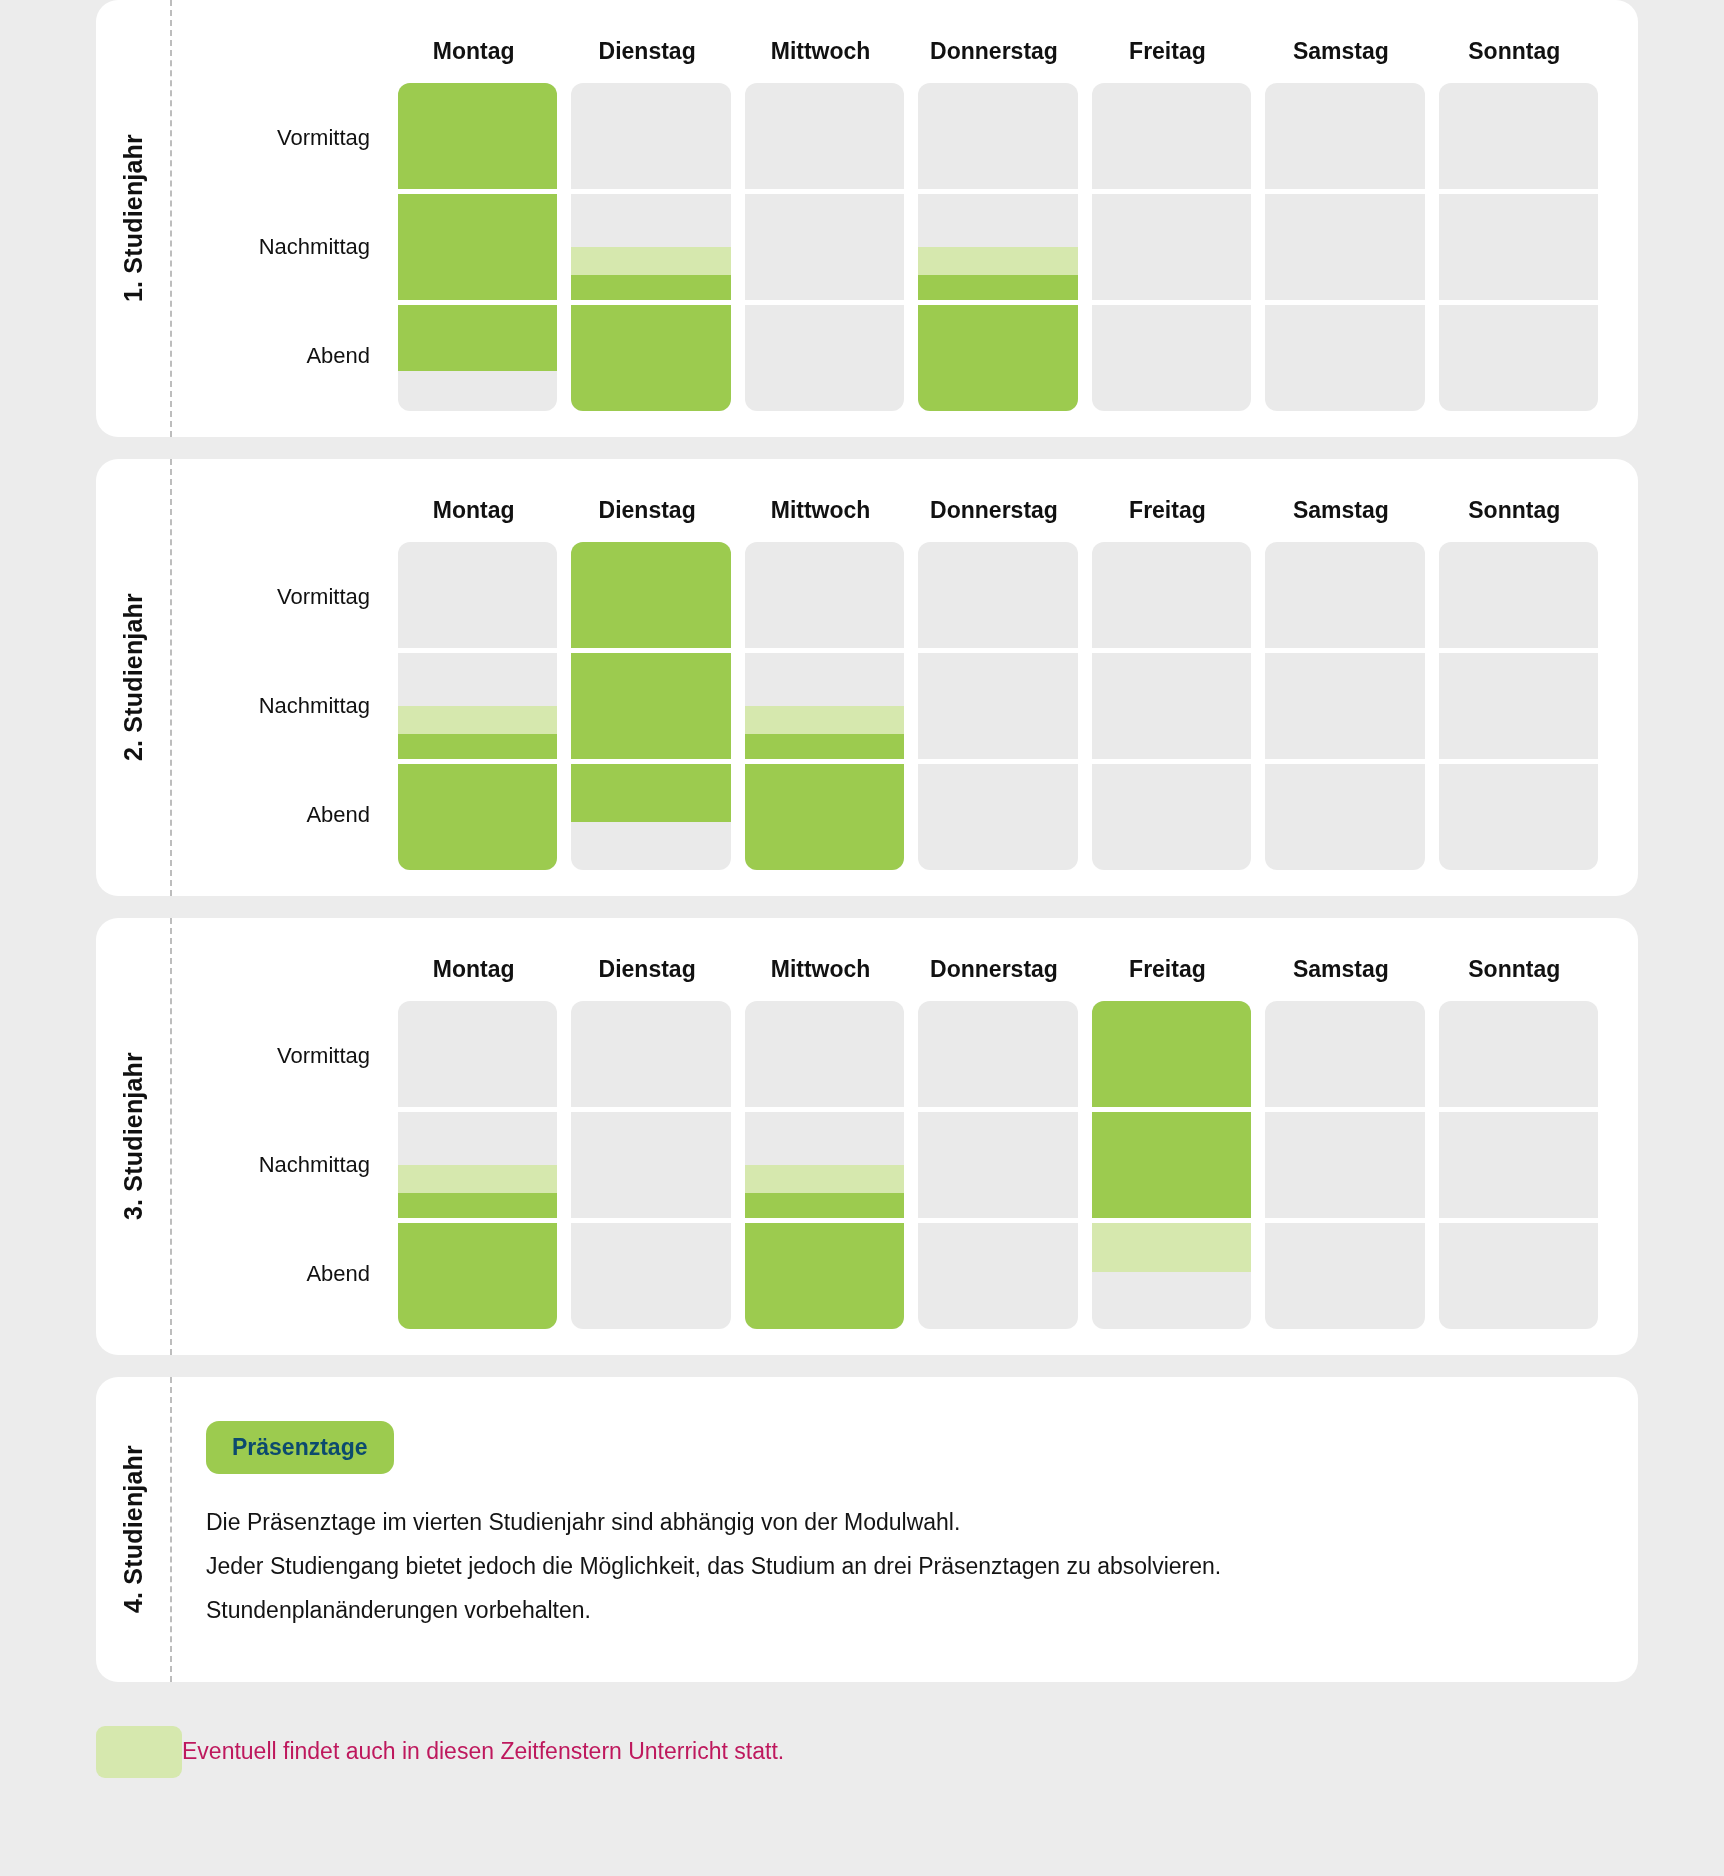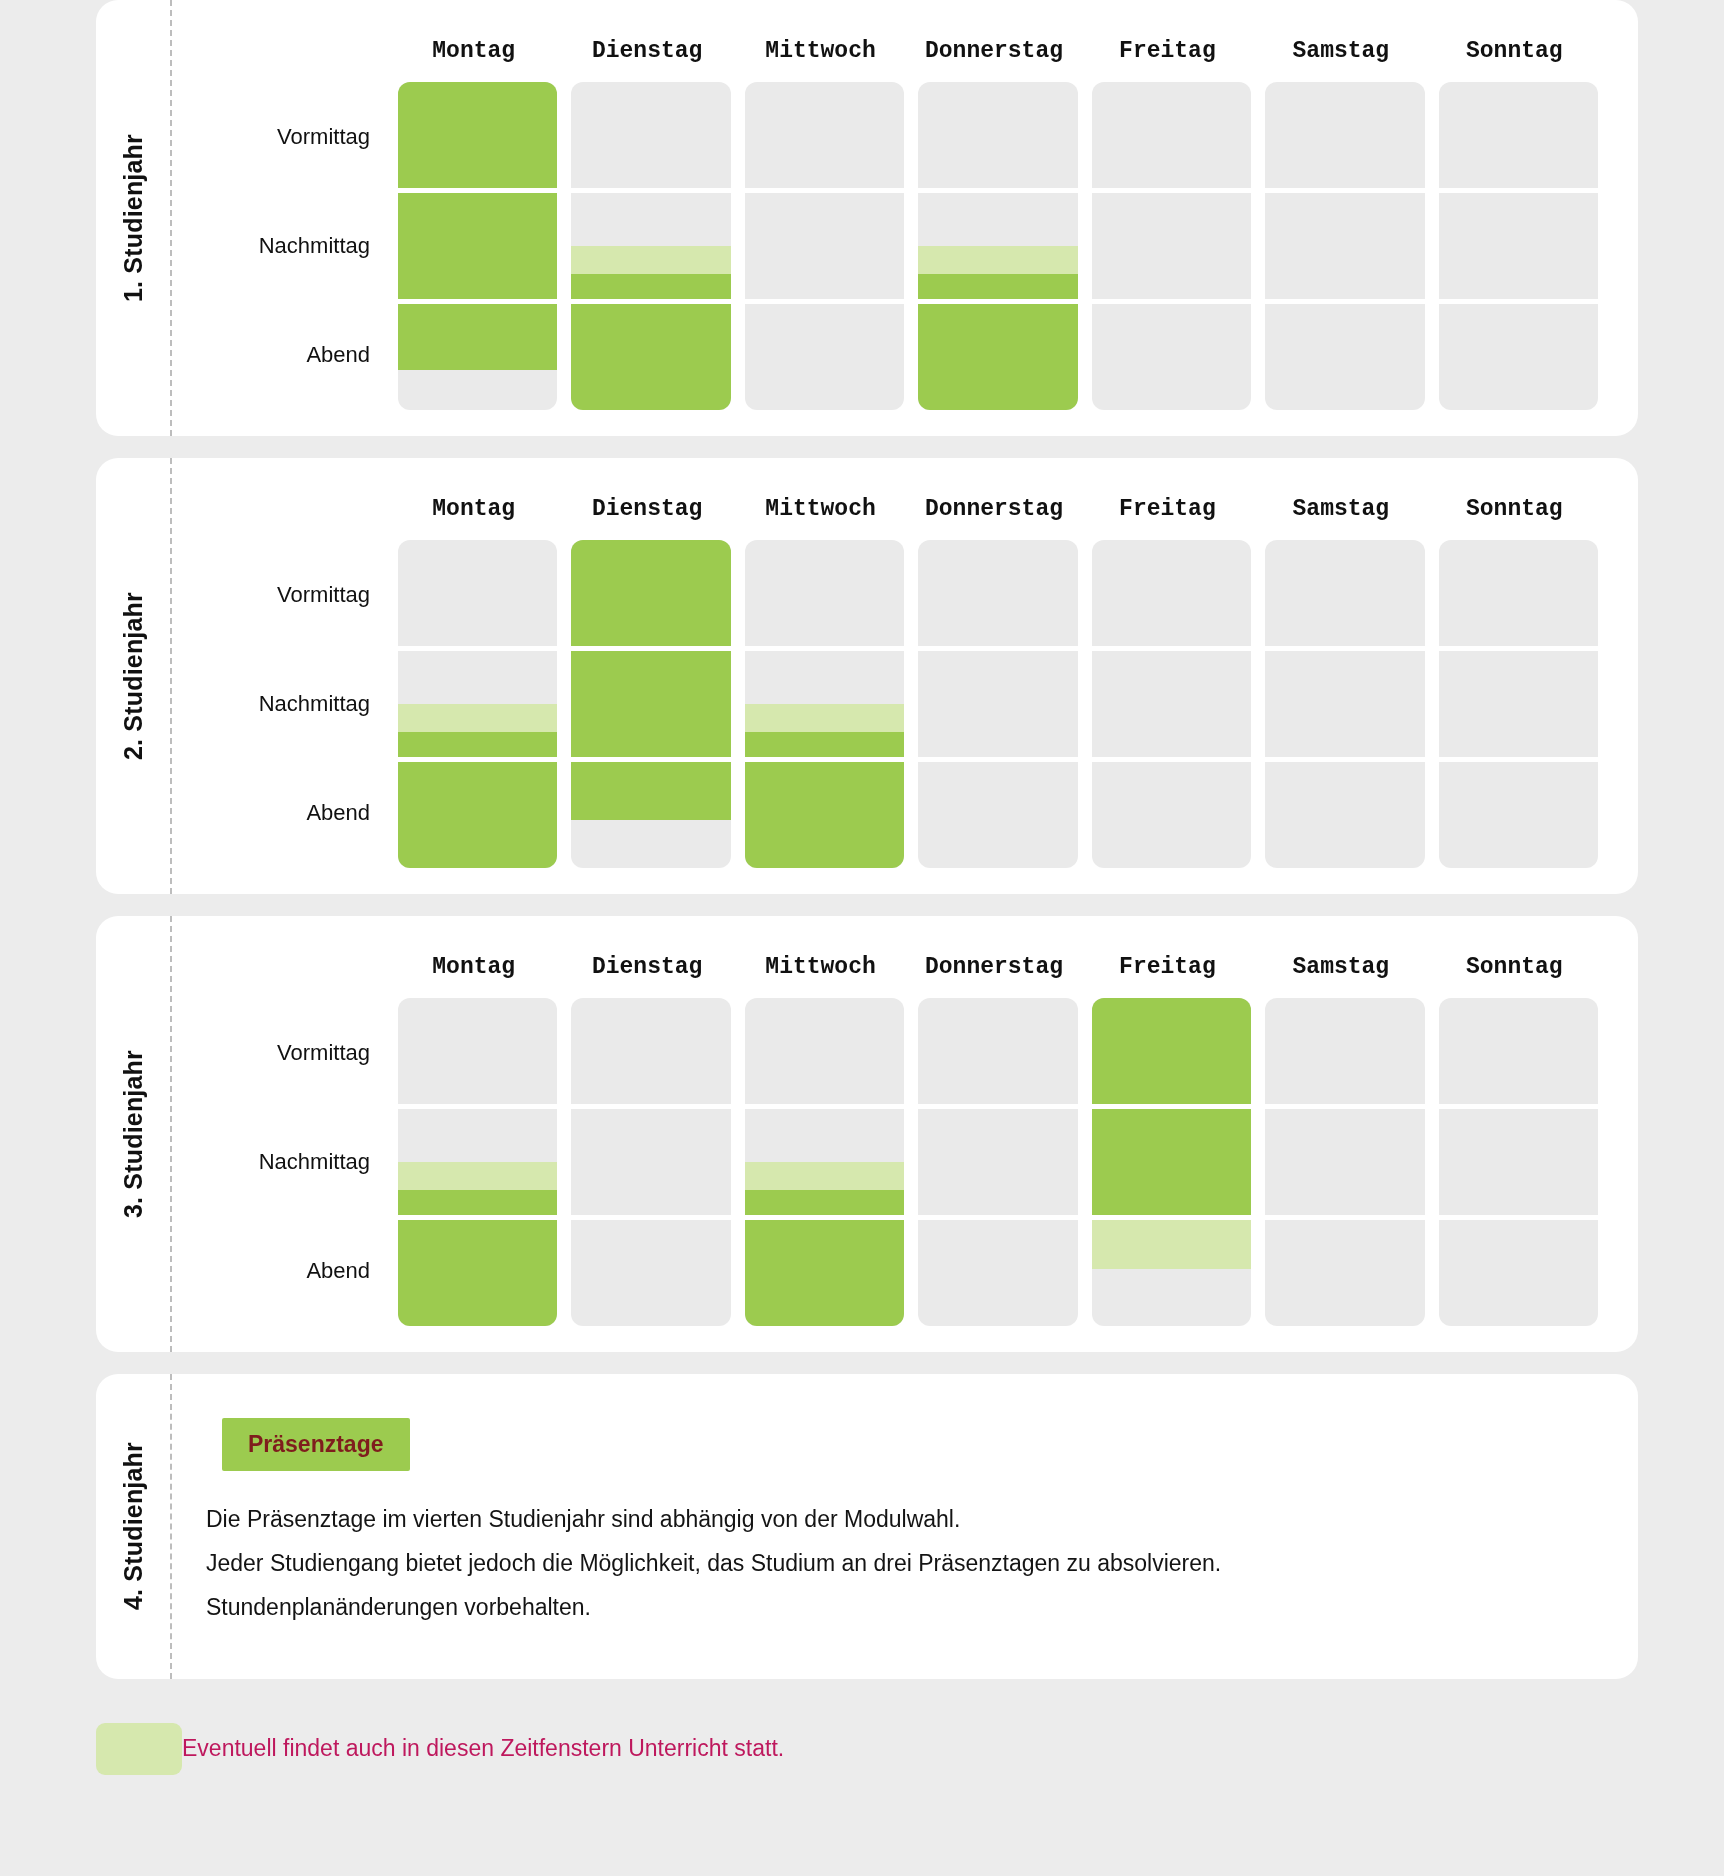--- a/index.html
+++ b/index.html
@@ -61,21 +61,20 @@
   .grid-col {
     flex: 1 1 auto;
     padding: 18px 40px 26px 18px;
   }
 
   
   .grid {
     display: grid;
     grid-template-columns: 196px repeat(7, 1fr);
     column-gap: 6px;
-    font-family: Liberation Mono, monospace;
   }
   .hdr-spacer { }
   .day-head {
     text-align: center;
     font-size: 23px;
     font-weight: bold;
     color: #111111;
     padding: 20px 0 18px 0;
     white-space: nowrap;
   }
@@ -125,26 +124,26 @@
   }
 
   
   .note-col {
     flex: 1 1 auto;
     padding: 44px 40px 52px 18px;
   }
   .badge {
     display: inline-block;
     background: #9ccb4f;
-    color: #7f1d1d;
+    color: #0c4a6e;
     font-size: 23px;
     font-weight: bold;
-    border-radius: 2px;
+    border-radius: 13px;
     padding: 13px 26px;
-    margin-left: 34px;
+    margin-left: 18px;
   }
   .note-text {
     margin: 30px 0 0 18px;
     font-size: 23px;
     line-height: 1.65;
     color: #141414;
   }
   .note-text div { white-space: nowrap; margin-top: 6px; }
 
   

